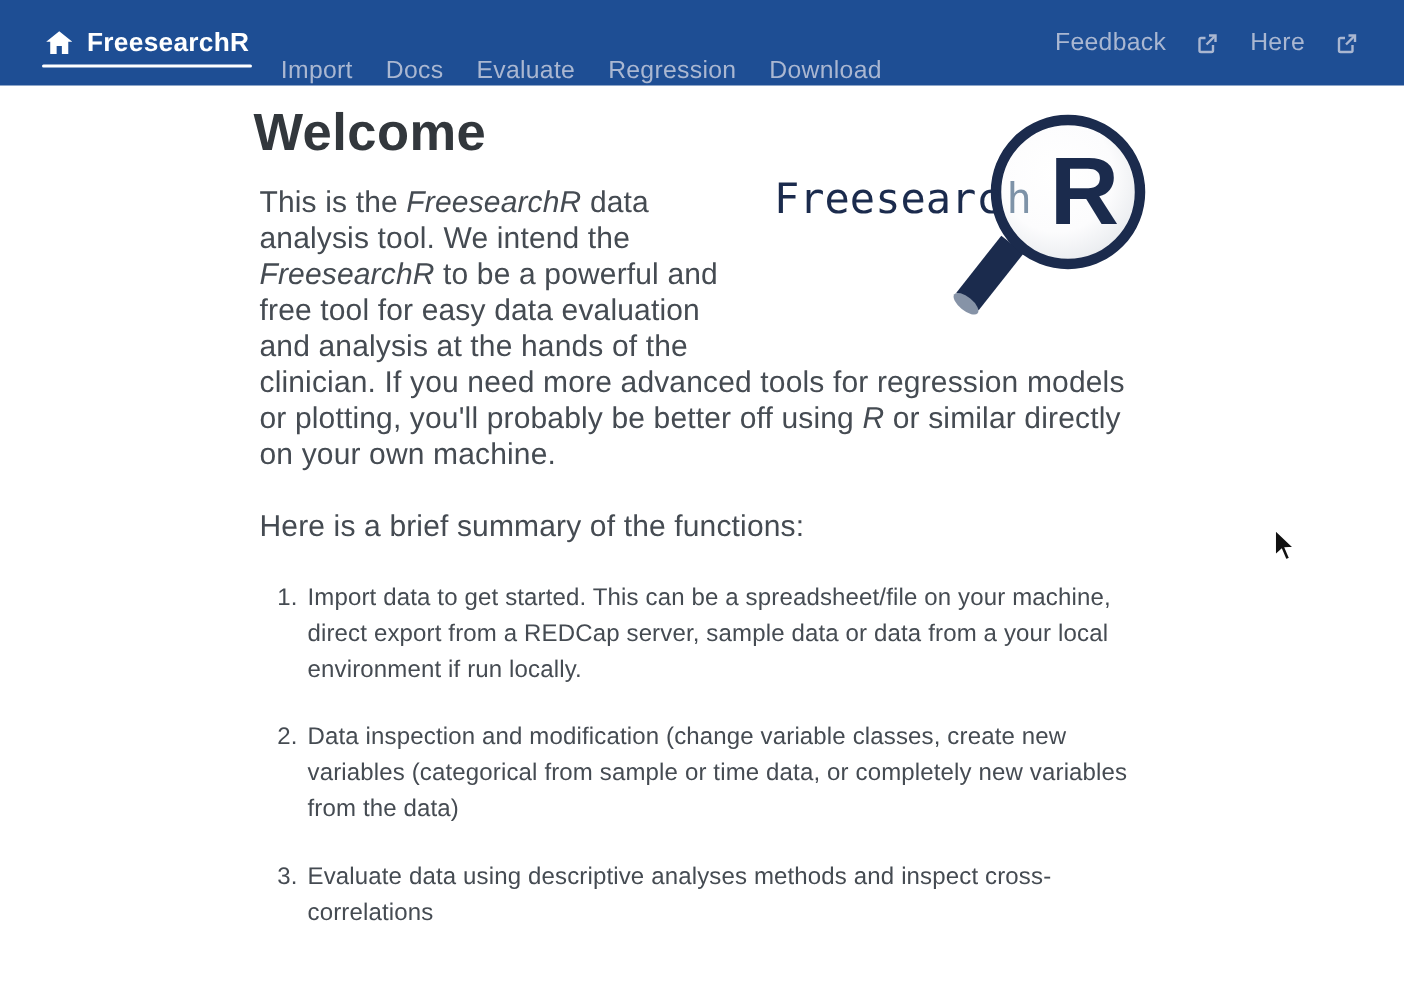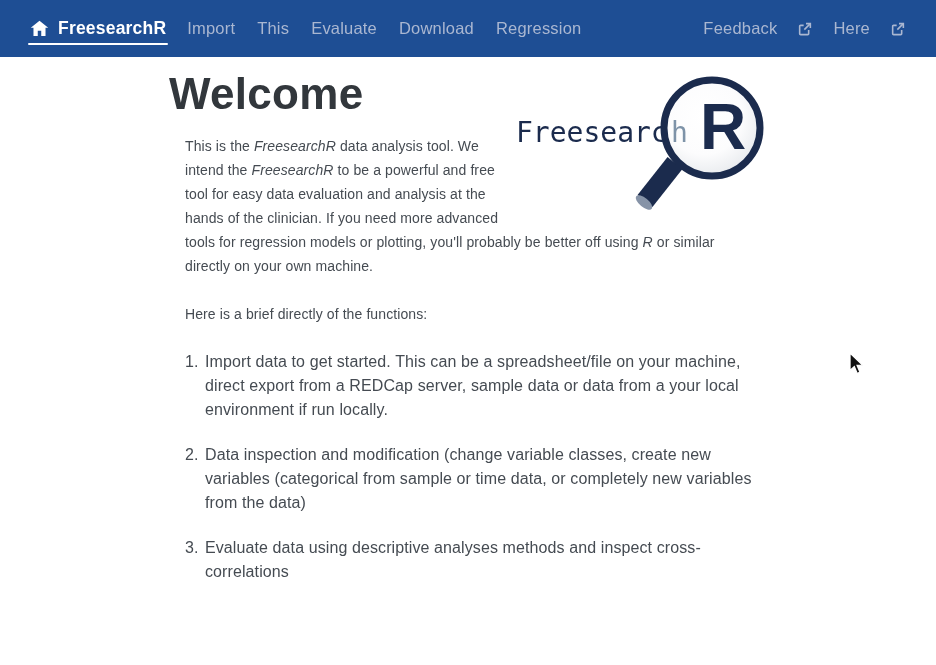--- a/index.html
+++ b/index.html
@@ -26,37 +26,37 @@
   .brand{
     display:flex;align-items:center;gap:9px;color:var(--nav-active);
     font-size:17.5px;font-weight:600;position:relative;cursor:pointer;
     letter-spacing:.2px;
   }
   .brand::after{
     content:"";position:absolute;left:-2px;right:-2px;bottom:12px;height:2px;
     background:var(--nav-active);border-radius:1px;
   }
   .brand .home-ic{width:19px;height:19px;display:block;}
-  .nav-links{display:flex;margin-left:10px;}
+  .nav-links{display:flex;margin-left:10px;align-items:flex-end;}
   .nav-link{
     display:flex;align-items:center;padding:0 11px;color:var(--nav-link);
     font-size:16.5px;cursor:pointer;letter-spacing:.2px;
   }
   .nav-right{margin-left:auto;display:flex;}
   .nav-link.ext{gap:20px;padding:0 10px;text-align:center;}
   .ext-ic{width:16px;height:16px;display:block;margin-top:1px;}
   
   .content{width:598px;margin:0 auto;padding-top:12px;}
   .logo{float:right;width:253px;height:150px;margin:-3px 0 4px 14px;}
   h1.page-title{
-    font-size:44px;font-weight:700;color:var(--heading);
+    font-size:35px;font-weight:700;color:var(--heading);
     margin:0 0 14px;letter-spacing:.3px;line-height:1.15;
   }
   .content p{
-    margin:0 16px 24px;font-size:14px;line-height:24px;color:var(--body-text);
+    margin:0 4px 24px;font-size:20px;line-height:24px;color:var(--body-text);
     letter-spacing:.1px;
   }
   .content p em{font-style:italic;}
   ol.fn-list{
     margin:0;padding-left:34px;font-size:16px;line-height:24px;
     color:var(--body-text);letter-spacing:.1px;
   }
   ol.fn-list li{margin-bottom:21px;padding-left:2px;}
   
   .cursor{position:absolute;left:846px;top:352px;width:20px;height:24px;pointer-events:none;}
@@ -66,24 +66,24 @@
 
 <nav class="navbar">
   <div class="brand">
     <svg class="home-ic" viewBox="0 0 24 24">
       <path d="M12 2.3 L23 11.2 H19.6 V21.5 H14.2 V14.8 H9.8 V21.5 H4.4 V11.2 H1 Z" fill="#ffffff"></path>
     </svg>
     <span>FreesearchR</span>
   </div>
   <div class="nav-links">
     <div class="nav-link">Import</div>
-    <div class="nav-link">This</div>
+    <div class="nav-link">Docs</div>
     <div class="nav-link">Evaluate</div>
+    <div class="nav-link">Regression</div>
     <div class="nav-link">Download</div>
-    <div class="nav-link">Regression</div>
   </div>
   <div class="nav-right">
     <div class="nav-link ext">
       <span>Feedback</span>
       <svg class="ext-ic" viewBox="0 0 24 24" fill="none" stroke="#aab7d1" stroke-width="2.4">
         <path d="M13.5 4 H20 V10.5"></path>
         <path d="M20 4 L11 13"></path>
         <path d="M17.5 13.5 V19 a1.5 1.5 0 0 1 -1.5 1.5 H5.5 A1.5 1.5 0 0 1 4 19 V8 a1.5 1.5 0 0 1 1.5 -1.5 H10"></path>
       </svg>
     </div>
@@ -118,21 +118,21 @@
     <text x="2" y="76" font-family="DejaVu Sans Mono, monospace" font-size="28" fill="#1b2b4d">Freesearc</text>
     <text x="157" y="76" font-family="DejaVu Sans Mono, monospace" font-size="28" fill="#7e93a8">h</text>
     <text x="209" y="83" text-anchor="middle" font-family="Liberation Sans, sans-serif" font-size="64" font-weight="bold" fill="#1b2b4d">R</text>
   </svg>
 
   <h1 class="page-title">Welcome</h1>
 
   <p><span>This is the </span><em>FreesearchR</em><span> data analysis tool. We intend the </span><em>FreesearchR</em><span> to be a powerful and free tool for easy data evaluation and analysis at the hands of the clinician. If you need more advanced tools for regression models or plotting, you'll probably be better off using </span><em>R</em><span> or similar directly on your own machine.</span></p>
 
 
-  <p>Here is a brief directly of the functions:</p>
+  <p>Here is a brief summary of the functions:</p>
 
   <ol class="fn-list">
     <li>Import data to get started. This can be a spreadsheet/file on your machine, direct export from a REDCap server, sample data or data from a your local environment if run locally.</li>
     <li>Data inspection and modification (change variable classes, create new variables (categorical from sample or time data, or completely new variables from the data)</li>
     <li>Evaluate data using descriptive analyses methods and inspect cross-correlations</li>
   </ol>
 
 </main>
 
 <svg class="cursor" viewBox="0 0 20 24">

